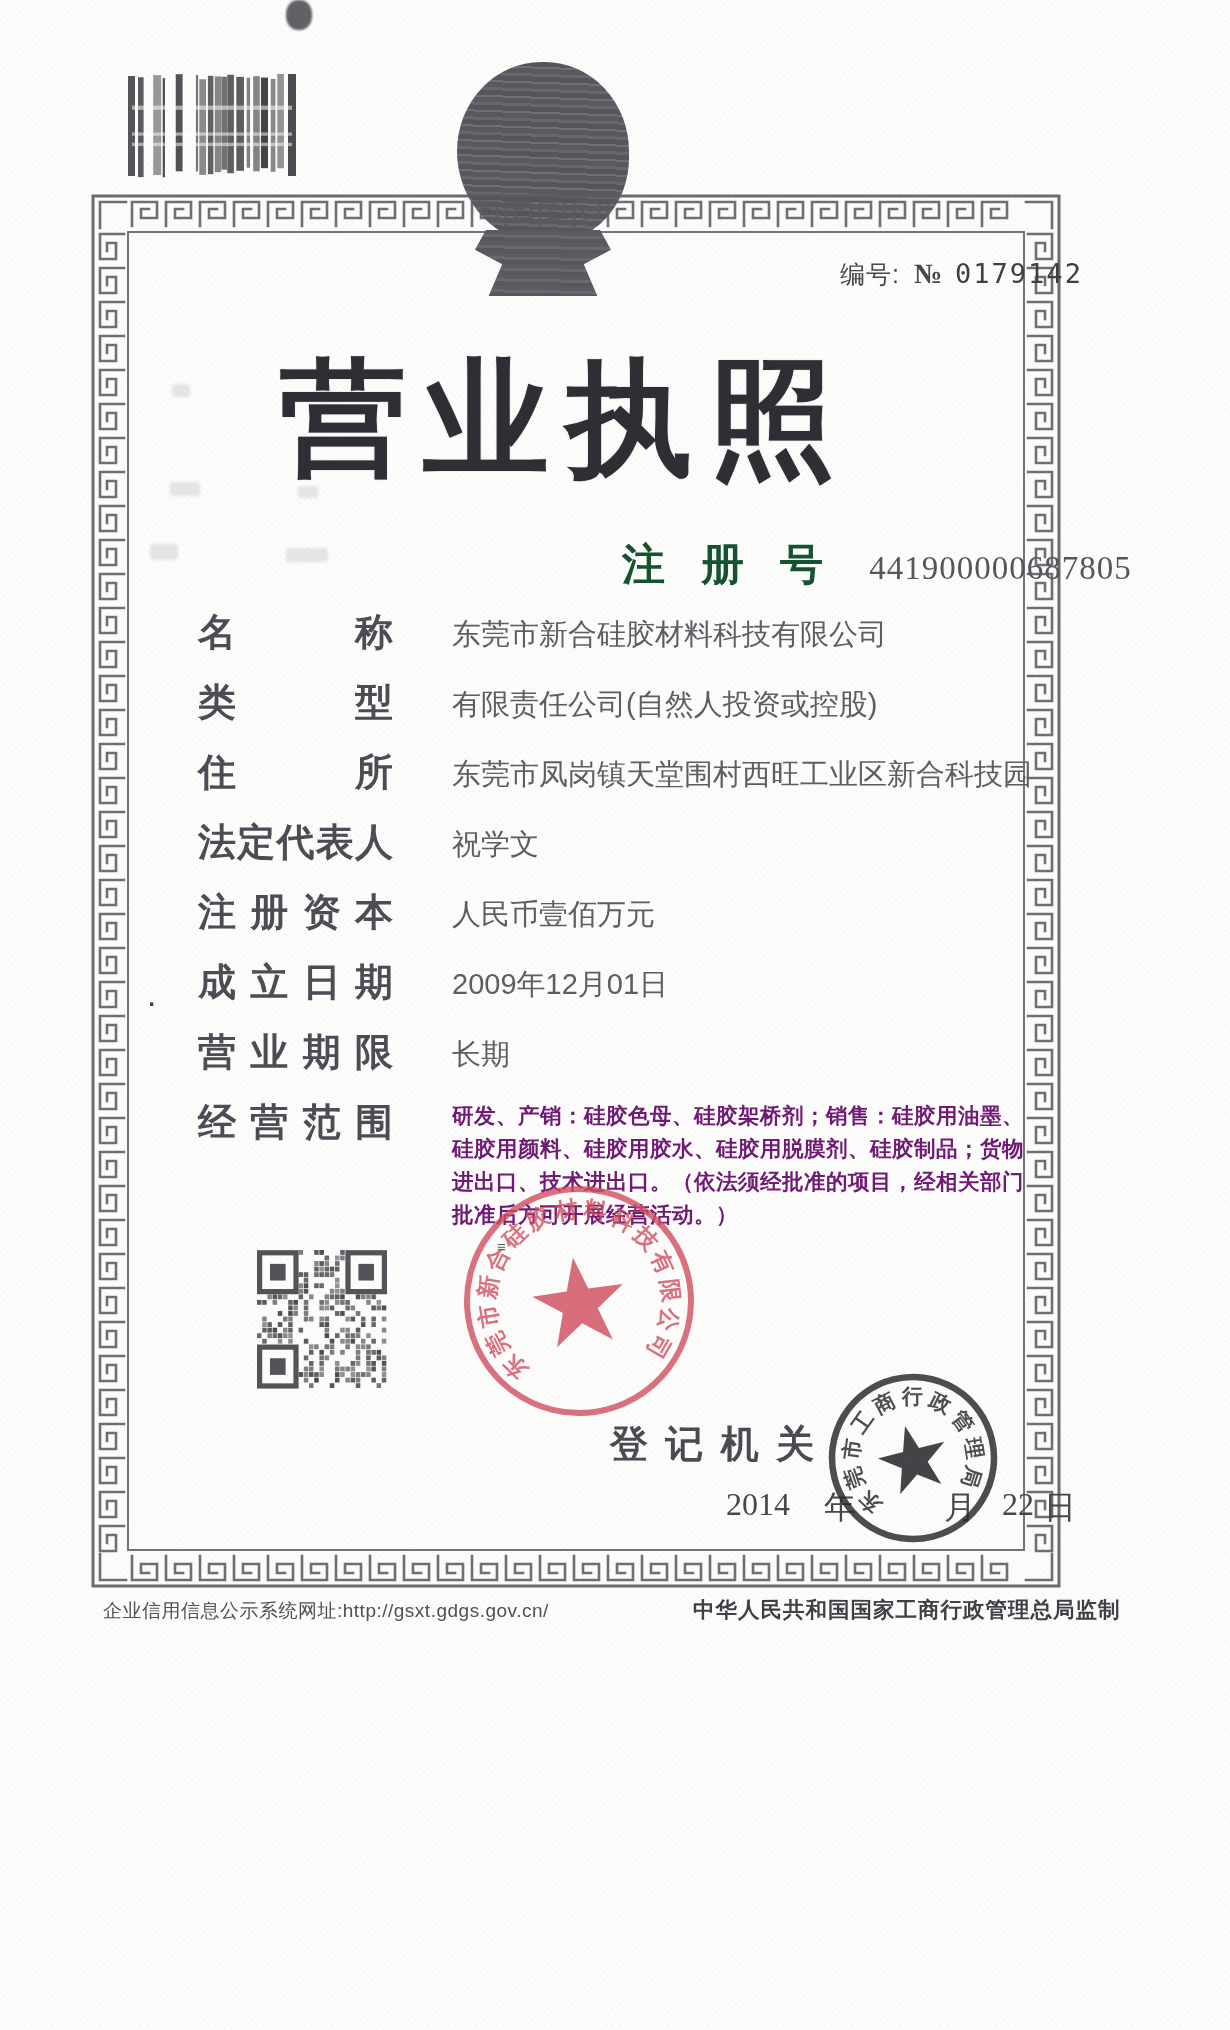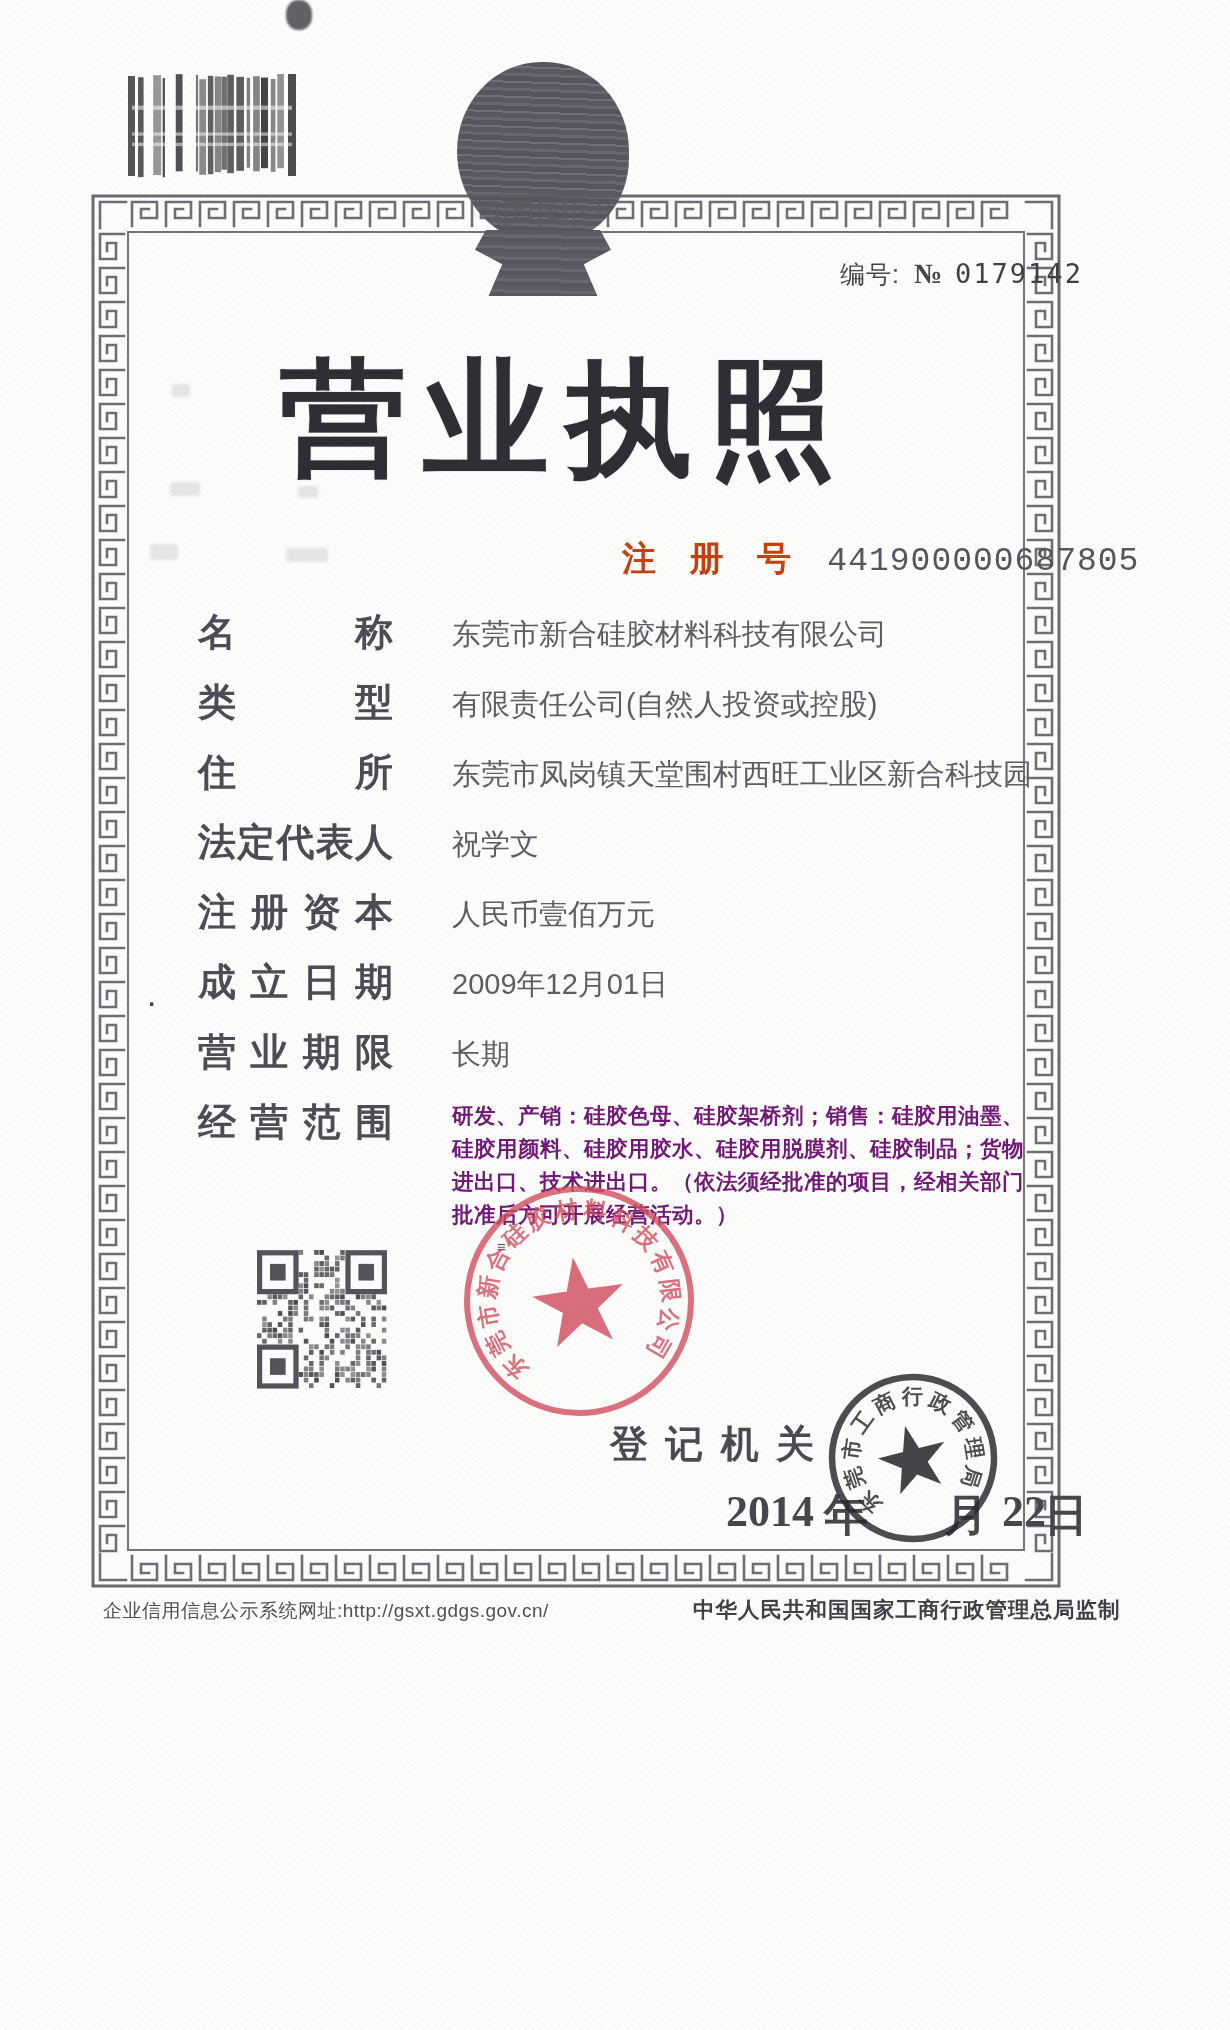--- a/index.html
+++ b/index.html
@@ -15,43 +15,43 @@
   .smudge{background:rgba(110,110,125,.16);filter:blur(1.5px);border-radius:3px;}
   
   .serial{left:840px;top:258px;font-size:25px;color:#46464d;letter-spacing:1px;white-space:nowrap;}
   .serial .nosign{font-family:"Liberation Serif",serif;font-weight:bold;font-size:28px;margin-left:14px;}
   .serial .num{font-family:"DejaVu Sans Mono",monospace;font-size:27px;color:#3f3f46;margin-left:12px;letter-spacing:2px;}
   
   .title{left:280px;top:336px;font-size:126px;font-weight:800;letter-spacing:17px;
          color:#2e2e34;white-space:nowrap;text-shadow:0 0 1px rgba(46,46,52,.55);}
   
   .regline{left:622px;top:536px;white-space:nowrap;}
-  .regline .lab{font-size:34px;font-weight:600;color:#c2410c;letter-spacing:12px;}
-  .regline .val{font-family:Liberation Mono, monospace;font-size:33px;color:#55555c;margin-left:20px;letter-spacing:1px;}
+  .regline .lab{font-size:43px;font-weight:600;color:#14532d;letter-spacing:12px;}
+  .regline .val{font-family:Liberation Serif, serif;font-size:33px;color:#55555c;margin-left:30px;letter-spacing:1px;}
   
   .row{position:absolute;left:198px;width:862px;height:56px;}
   .row .lab{position:absolute;left:0;top:0;width:195px;font-size:38px;font-weight:600;
             color:#4c4c54;line-height:48px;}
   .row .val{position:absolute;left:254px;top:8px;font-size:29px;font-weight:500;
             color:#5d5d64;line-height:36px;white-space:nowrap;}
   .row .val.scope-val{top:2px;width:592px;font-size:21.5px;font-weight:600;line-height:33px;
                       color:#701a75;white-space:normal;letter-spacing:.5px;}
   .dot-mark{left:146px;top:982px;font-size:34px;color:#3e3e44;}
   .eq-mark{left:497px;top:1238px;font-size:15px;color:#55555c;font-weight:bold;letter-spacing:-1px;}
   
   .emblem{left:455px;top:62px;width:176px;height:242px;filter:blur(.6px);opacity:.94;}
   .emblem .disc{position:absolute;left:2px;top:0;width:172px;height:182px;
       border-radius:50% 50% 48% 52%;
       background:repeating-linear-gradient(2deg,#4b4b52 0 5px,#5e5e66 5px 8px,#4f4f57 8px 13px,#67676f 13px 15px);}
   .emblem .ribbon{position:absolute;left:20px;top:168px;width:136px;height:66px;
       clip-path:polygon(8% 0,92% 0,100% 30%,80% 52%,90% 100%,10% 100%,20% 52%,0 30%);
       background:repeating-linear-gradient(1deg,#4d4d54 0 4px,#5f5f67 4px 7px,#52525a 7px 11px);}
   
   .registry{left:610px;top:1420px;width:204px;font-size:38px;font-weight:600;color:#4a4a52;line-height:48px;}
-  .dateline span{position:absolute;top:1486px;font-size:44px;font-weight:700;color:#46464c;
+  .dateline span{position:absolute;top:1486px;font-size:32px;font-weight:400;color:#46464c;
                  font-family:"Liberation Serif",serif;}
   
   .foot-left{left:103px;top:1598px;font-size:19px;color:#4f4f57;letter-spacing:.5px;}
   .foot-right{left:693px;top:1595px;font-size:21.5px;font-weight:700;color:#3f3f46;letter-spacing:1px;}
 </style>
 </head>
 <body>
 
 <div class="page">
   <div class="grain abs" style="left:0;top:0"></div>

